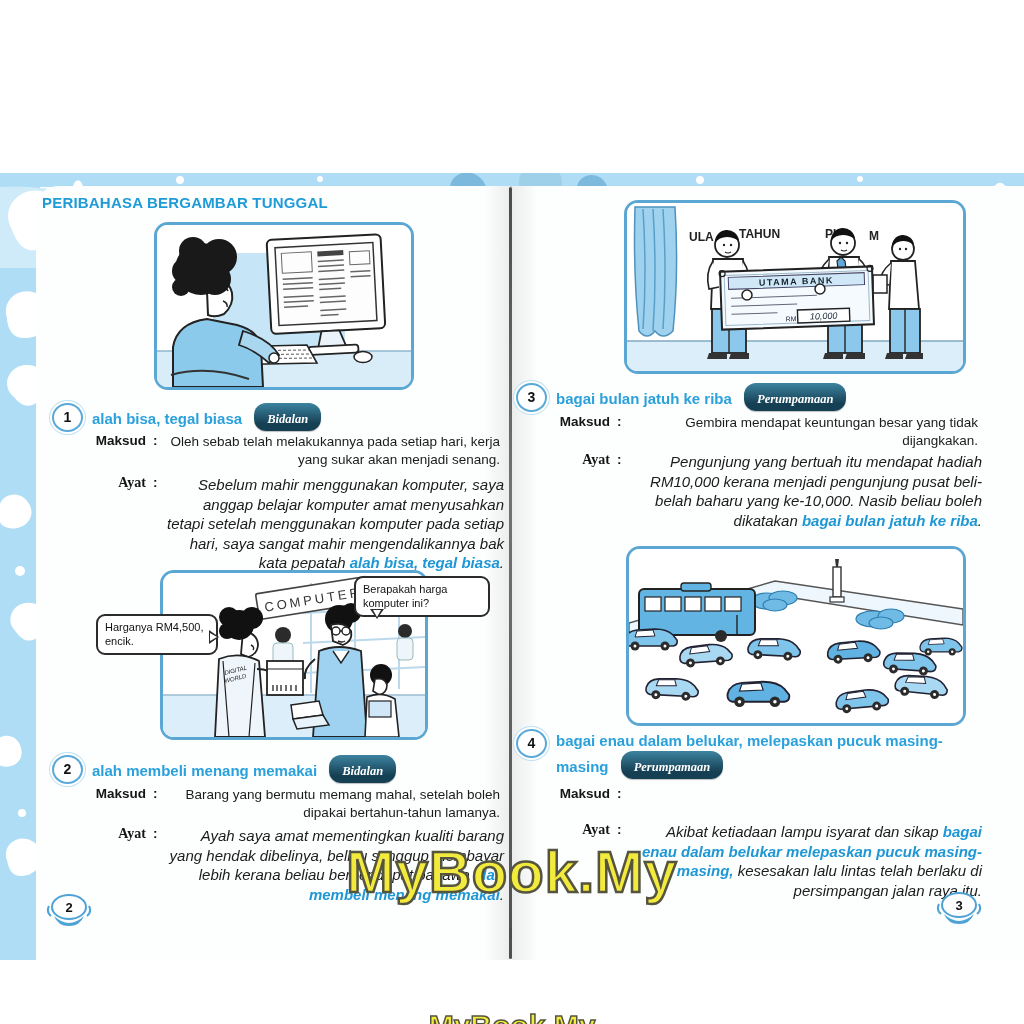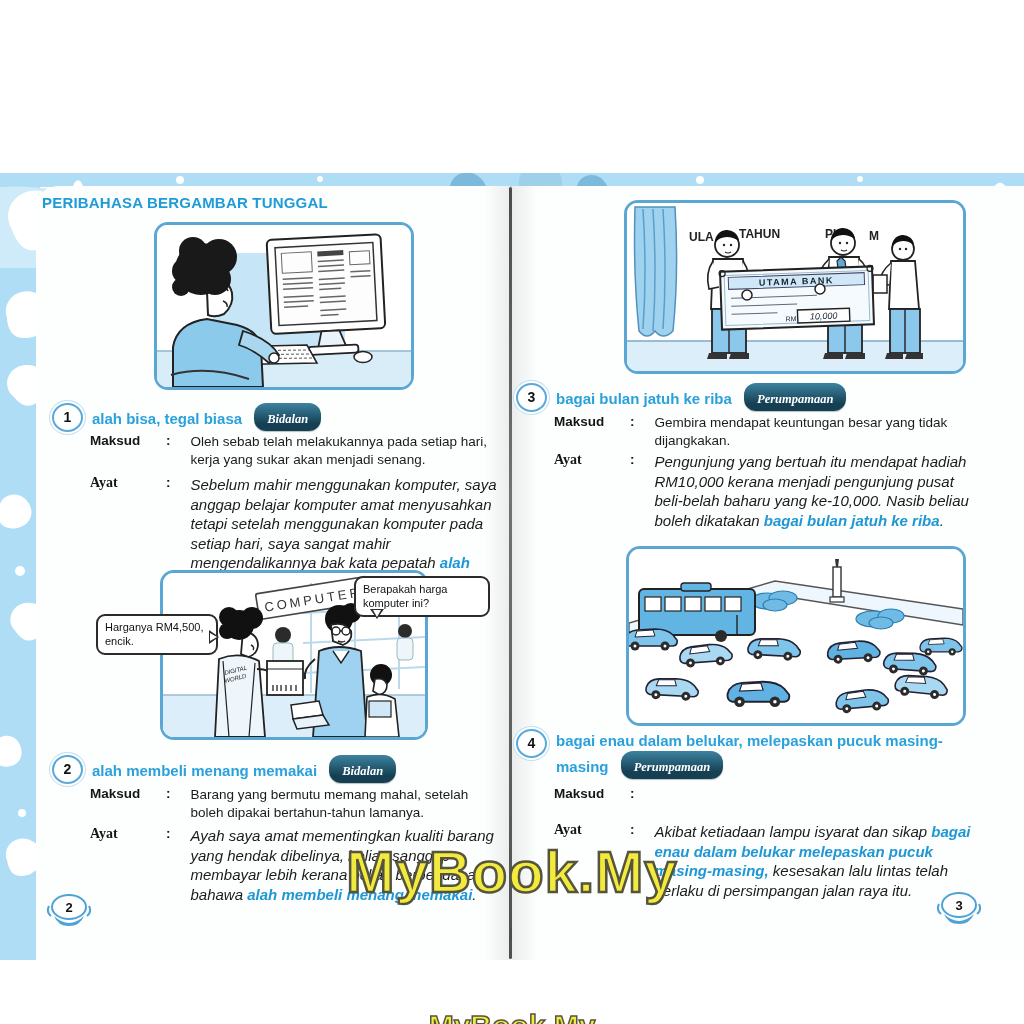--- a/index.html
+++ b/index.html
@@ -23,21 +23,21 @@
   .entry-head{position:absolute;font-size:15px;line-height:1.45;}
   .entry-title{font-weight:bold;color:#2ba1dc;}
   .badge{display:inline-block;margin-left:8px;padding:7px 13px 3px;border-radius:12px;
          background:linear-gradient(180deg,#3d83a0 0%,#153f53 75%);color:#fff;
          font-family:"Liberation Serif",serif;font-style:italic;font-weight:bold;font-size:12.5px;
          transform:translateY(-1px);box-shadow:0 1px 1px rgba(0,0,0,.25);}
   .num{position:absolute;left:-40px;top:-1px;width:27px;height:25px;border:2px solid #5aa9d8;
        border-radius:50%;background:#fff;color:#111;font-weight:bold;font-size:14px;
        display:flex;align-items:center;justify-content:center;
        box-shadow:0 0 0 2px #fff,0 0 0 3px #bfe0f2;}
-  .def-row{position:absolute;display:flex;gap:20px;}
+  .def-row{position:absolute;display:flex;gap:7px;text-align:right;}
   .def-label{width:56px;font-weight:bold;font-size:13.5px;color:#151515;flex:none;}
   .def-label.serif{font-family:"Liberation Serif",serif;font-size:14px;}
   .def-colon{font-weight:bold;font-size:13.5px;color:#151515;flex:none;}
   .def-text{flex:1;font-size:13.5px;color:#1b1b1b;line-height:1.34;}
   .ayat-text{font-family:Liberation Sans, sans-serif;font-style:italic;font-size:15px;line-height:1.3;}
   .hl{color:#1f97d4;font-weight:bold;}
   .bubble{position:absolute;background:#fff;border:2px solid #2b2b2b;border-radius:9px;
           padding:4px 7px;font-size:11px;line-height:1.3;color:#111;z-index:6;}
   .bubble.tail-r::after{content:"";position:absolute;right:-10px;top:14px;
           border:7px solid transparent;border-left:10px solid #2b2b2b;}

